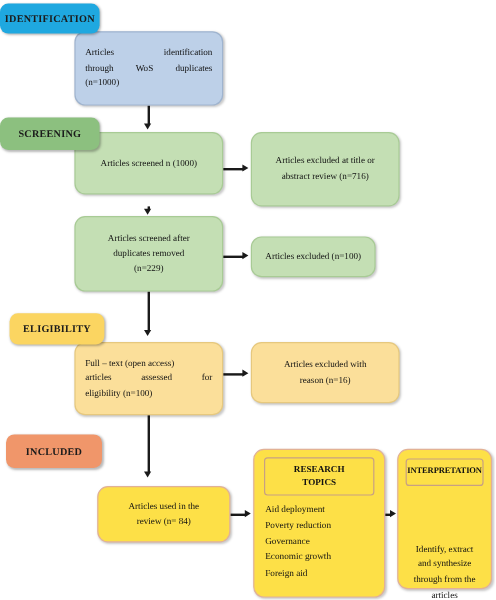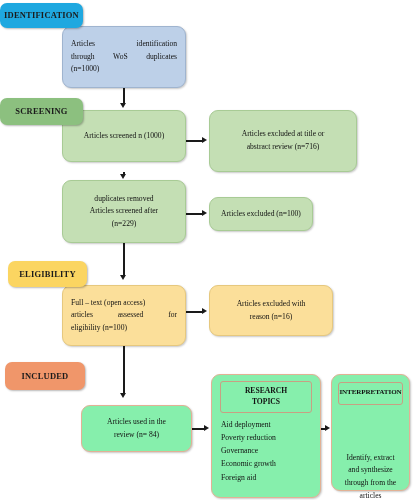--- a/index.html
+++ b/index.html
@@ -65,26 +65,26 @@
   }
   .box.justified .line {
     display: flex;
     justify-content: space-between;
   }
   .box.justified .line.nojust { display: block; }
 
   .blue   { background: #bdd0e8; border: 1px solid #9fb4cf; }
   .green  { background: #c4dfb4; border: 1px solid #a8cb95; }
   .yellow { background: #fbdf9a; border: 1px solid #e6c87e; }
-  .peach  { background: #86efac; border: 1px solid #e2b195; }
+  .peach  { background: #fde047; border: 1px solid #e2b195; }
 
   
   #box-identification { left: 62px;  top: 26px;  width: 124px; height: 62px; }
   #box-screened       { left: 62px;  top: 110px; width: 124px; height: 52px; }
-  #box-excluded-title { left: 209px; top: 110px; width: 148px; height: 62px; }
+  #box-excluded-title { left: 209px; top: 110px; width: 124px; height: 62px; }
   #box-duplicates     { left: 62px;  top: 180px; width: 124px; height: 63px; }
   #box-excluded-dup   { left: 209px; top: 197px; width: 104px; height: 34px; }
   #box-fulltext       { left: 62px;  top: 285px; width: 124px; height: 61px; }
   #box-excluded-reason{ left: 209px; top: 285px; width: 124px; height: 51px; }
   #box-used           { left: 81px;  top: 405px; width: 111px; height: 47px; }
   #box-topics         { left: 211px; top: 374px; width: 110px; height: 124px; }
   #box-interpretation { left: 331px; top: 374px; width: 79px;  height: 117px; }
 
   
   #box-topics {
@@ -194,22 +194,22 @@
   <div class="box green" id="box-screened">
     <span class="line">Articles screened n (1000)</span>
   </div>
 
   <div class="box green" id="box-excluded-title">
     <span class="line">Articles excluded at title or</span>
     <span class="line">abstract review (n=716)</span>
   </div>
 
   <div class="box green" id="box-duplicates">
+    <span class="line">Articles screened after</span>
     <span class="line">duplicates removed</span>
-    <span class="line">Articles screened after</span>
     <span class="line">(n=229)</span>
   </div>
 
   <div class="box green" id="box-excluded-dup">
     <span class="line">Articles excluded (n=100)</span>
   </div>
 
   <div class="box yellow justified" id="box-fulltext">
     <span class="line nojust">Full – text (open access)</span>
     <span class="line">

